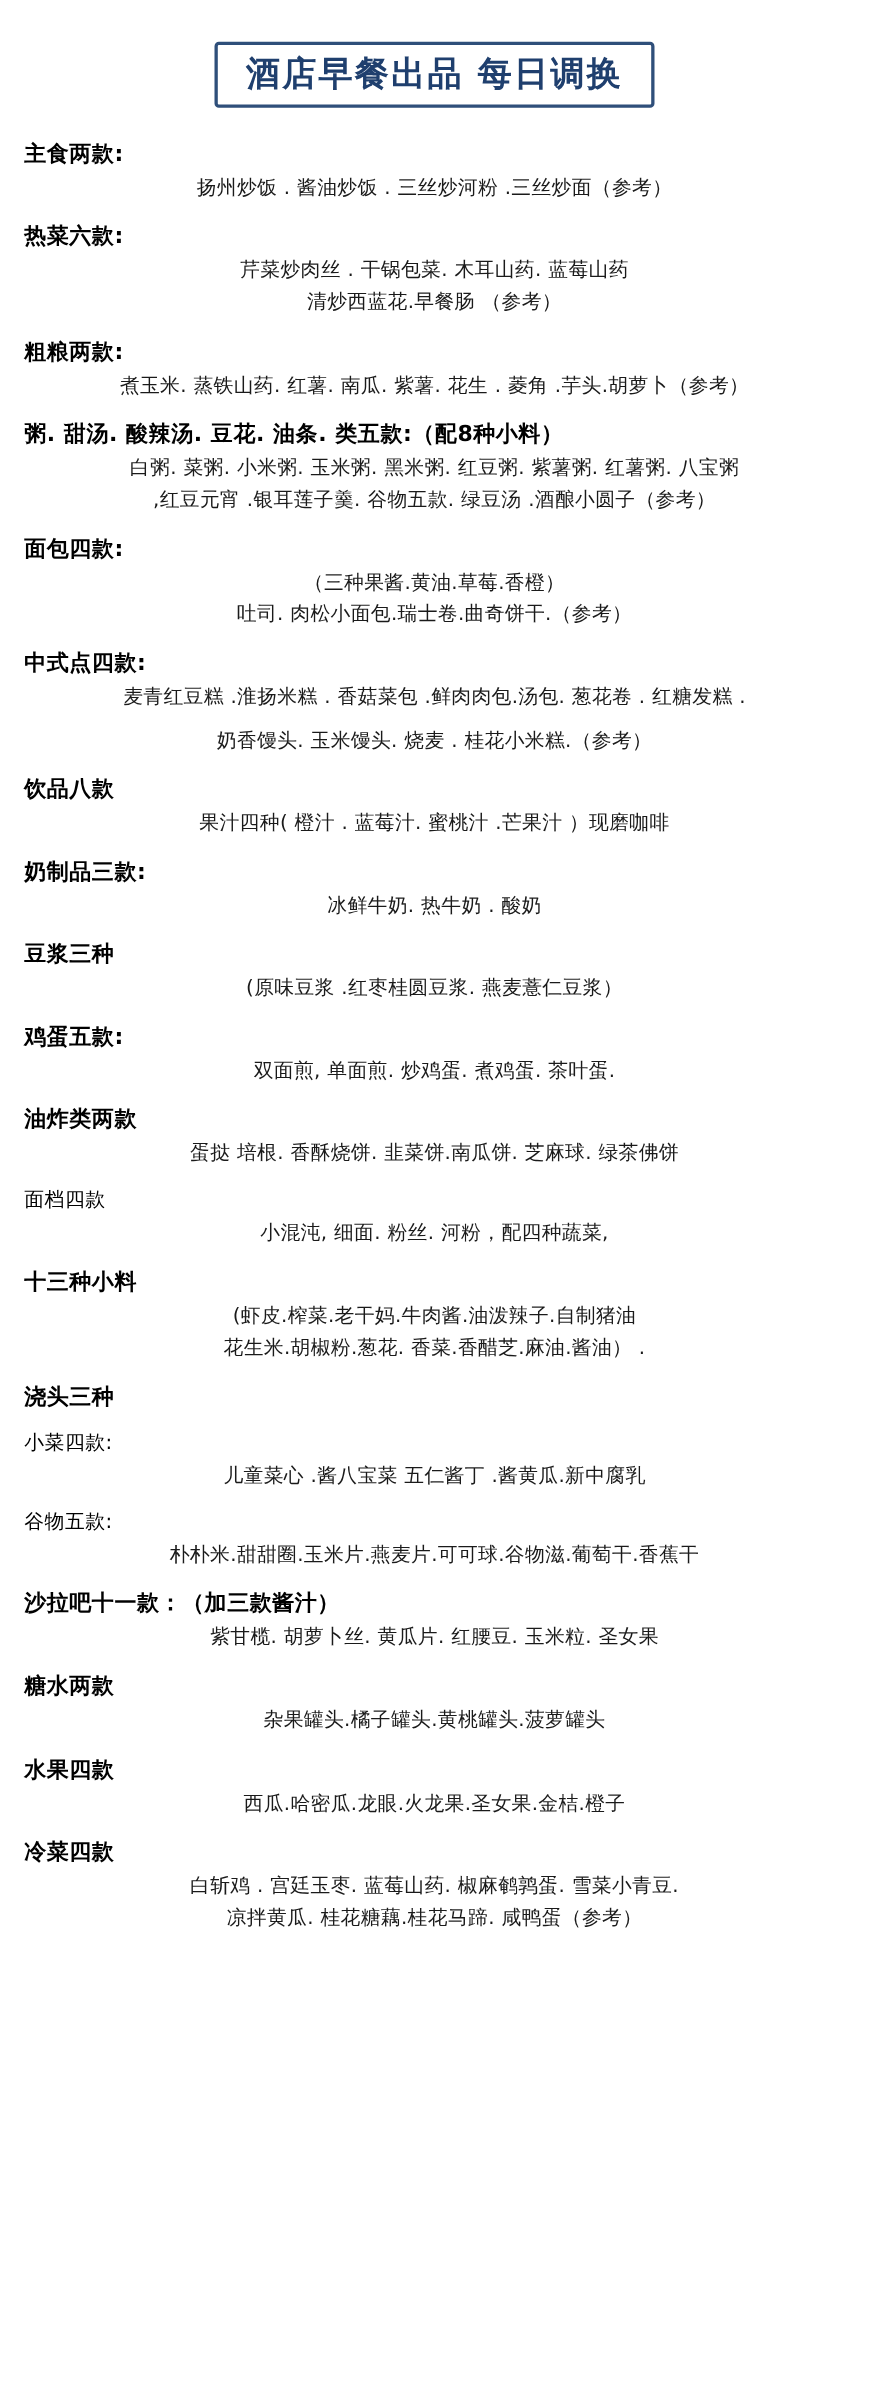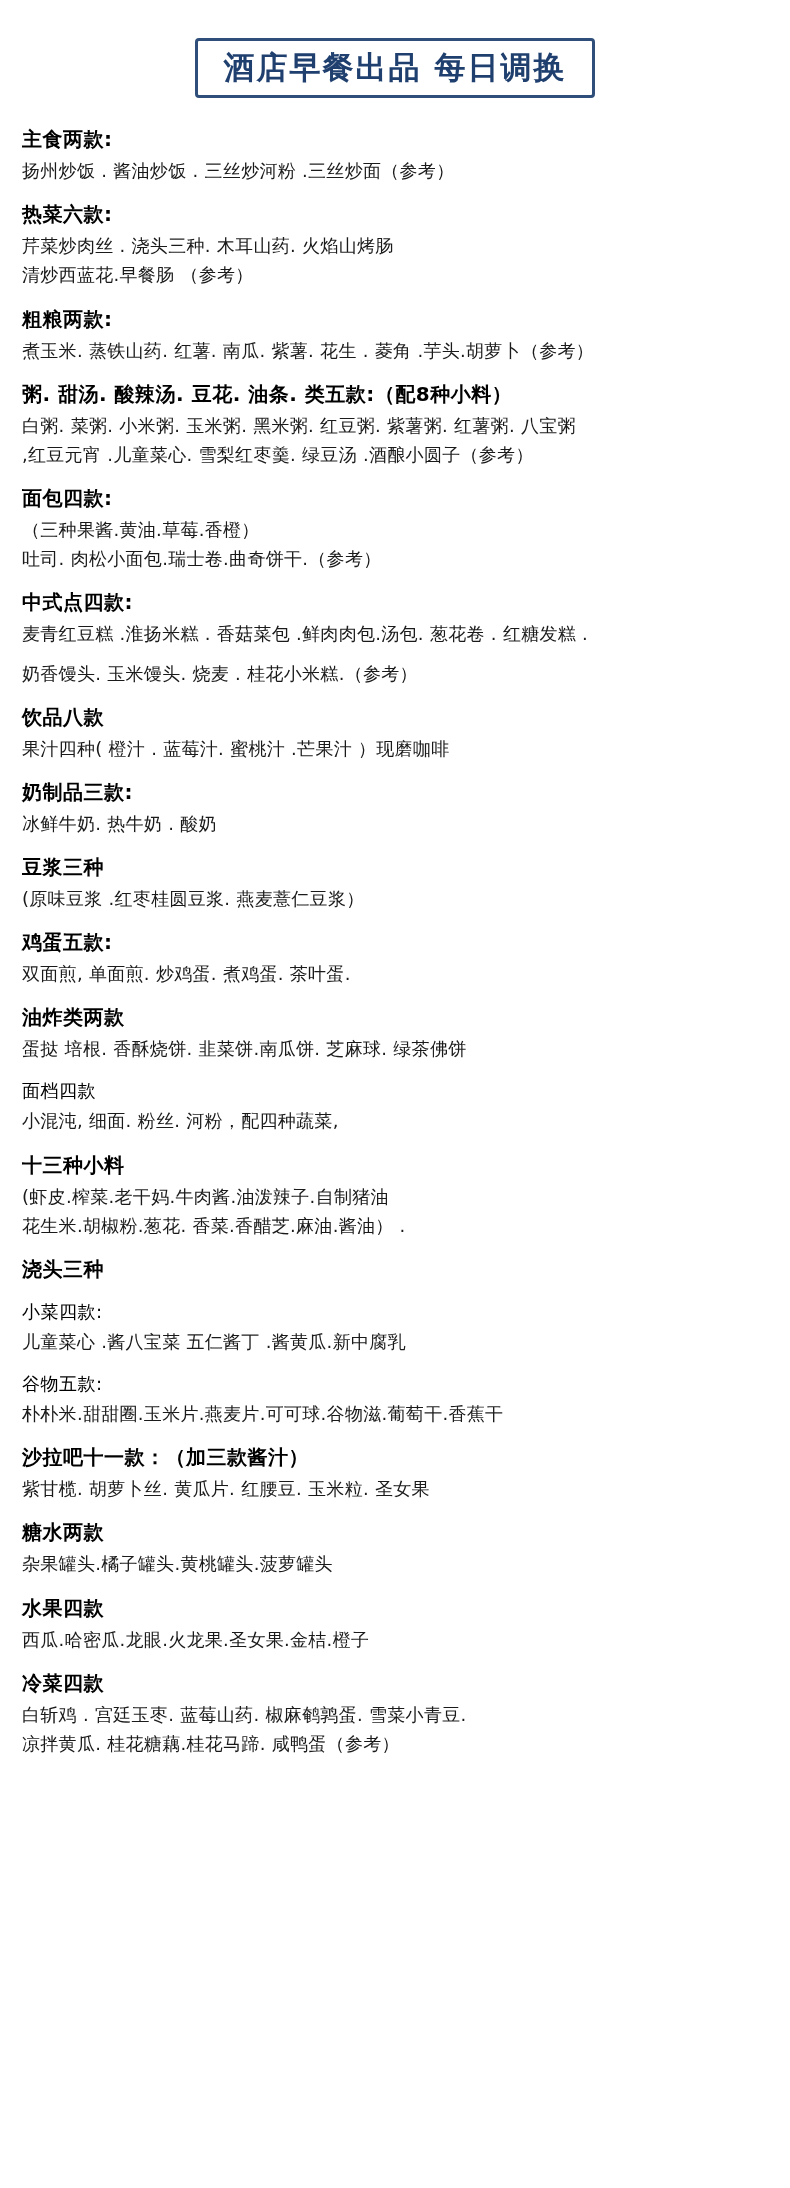--- a/index.html
+++ b/index.html
@@ -49,21 +49,21 @@
     color: #000000;
     line-height: 1.5;
     margin: 6px 0 2px 0;
     letter-spacing: 0.5px;
   }
   .sec-head.plain {
     font-weight: normal;
     font-size: 18px;
   }
   .sec-line {
-    text-align: left;
+    text-align: center;
     font-size: 18px;
     color: #1a1a1a;
     line-height: 1.62;
     letter-spacing: 0.3px;
   }
   .spacer {
     height: 10px;
   }
 </style>
 </head>
@@ -77,33 +77,33 @@
     </div>
   </div>
 
   <div class="section">
     <div class="sec-head">主食两款:</div>
     <div class="sec-line">扬州炒饭 . 酱油炒饭 . 三丝炒河粉 .三丝炒面（参考）</div>
   </div>
 
   <div class="section">
     <div class="sec-head">热菜六款:</div>
-    <div class="sec-line">芹菜炒肉丝 . 浇头三种. 木耳山药. 火焰山烤肠</div>
+    <div class="sec-line">芹菜炒肉丝 . 干锅包菜. 木耳山药. 蓝莓山药</div>
     <div class="sec-line">清炒西蓝花.早餐肠 （参考）</div>
   </div>
 
   <div class="section">
     <div class="sec-head">粗粮两款:</div>
     <div class="sec-line">煮玉米. 蒸铁山药. 红薯. 南瓜. 紫薯. 花生 . 菱角 .芋头.胡萝卜（参考）</div>
   </div>
 
   <div class="section">
     <div class="sec-head">粥. 甜汤. 酸辣汤. 豆花. 油条. 类五款:（配8种小料）</div>
     <div class="sec-line">白粥. 菜粥. 小米粥. 玉米粥. 黑米粥. 红豆粥. 紫薯粥. 红薯粥. 八宝粥</div>
-    <div class="sec-line">,红豆元宵 .儿童菜心. 雪梨红枣羹. 绿豆汤 .酒酿小圆子（参考）</div>
+    <div class="sec-line">,红豆元宵 .银耳莲子羹. 谷物五款. 绿豆汤 .酒酿小圆子（参考）</div>
   </div>
 
   <div class="section">
     <div class="sec-head">面包四款:</div>
     <div class="sec-line">（三种果酱.黄油.草莓.香橙）</div>
     <div class="sec-line">吐司. 肉松小面包.瑞士卷.曲奇饼干.（参考）</div>
   </div>
 
   <div class="section">
     <div class="sec-head">中式点四款:</div>

